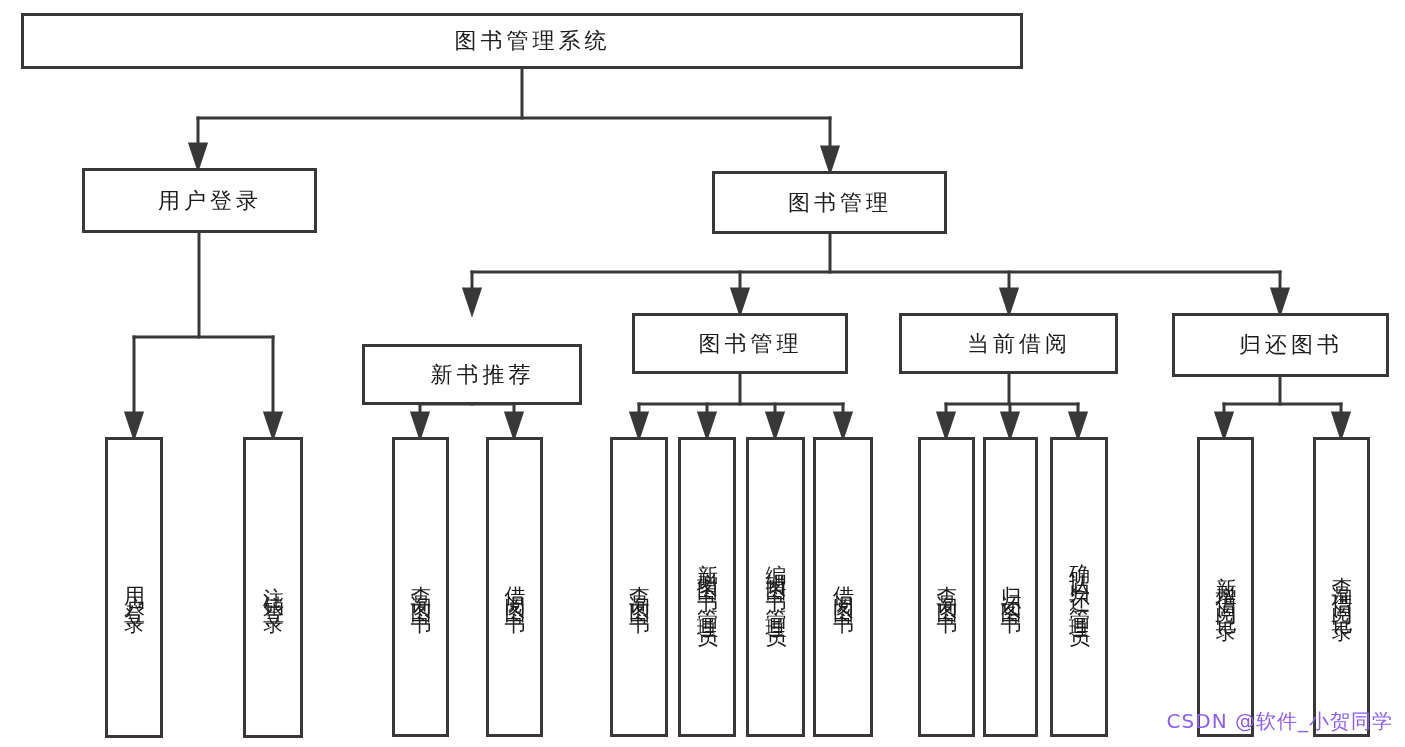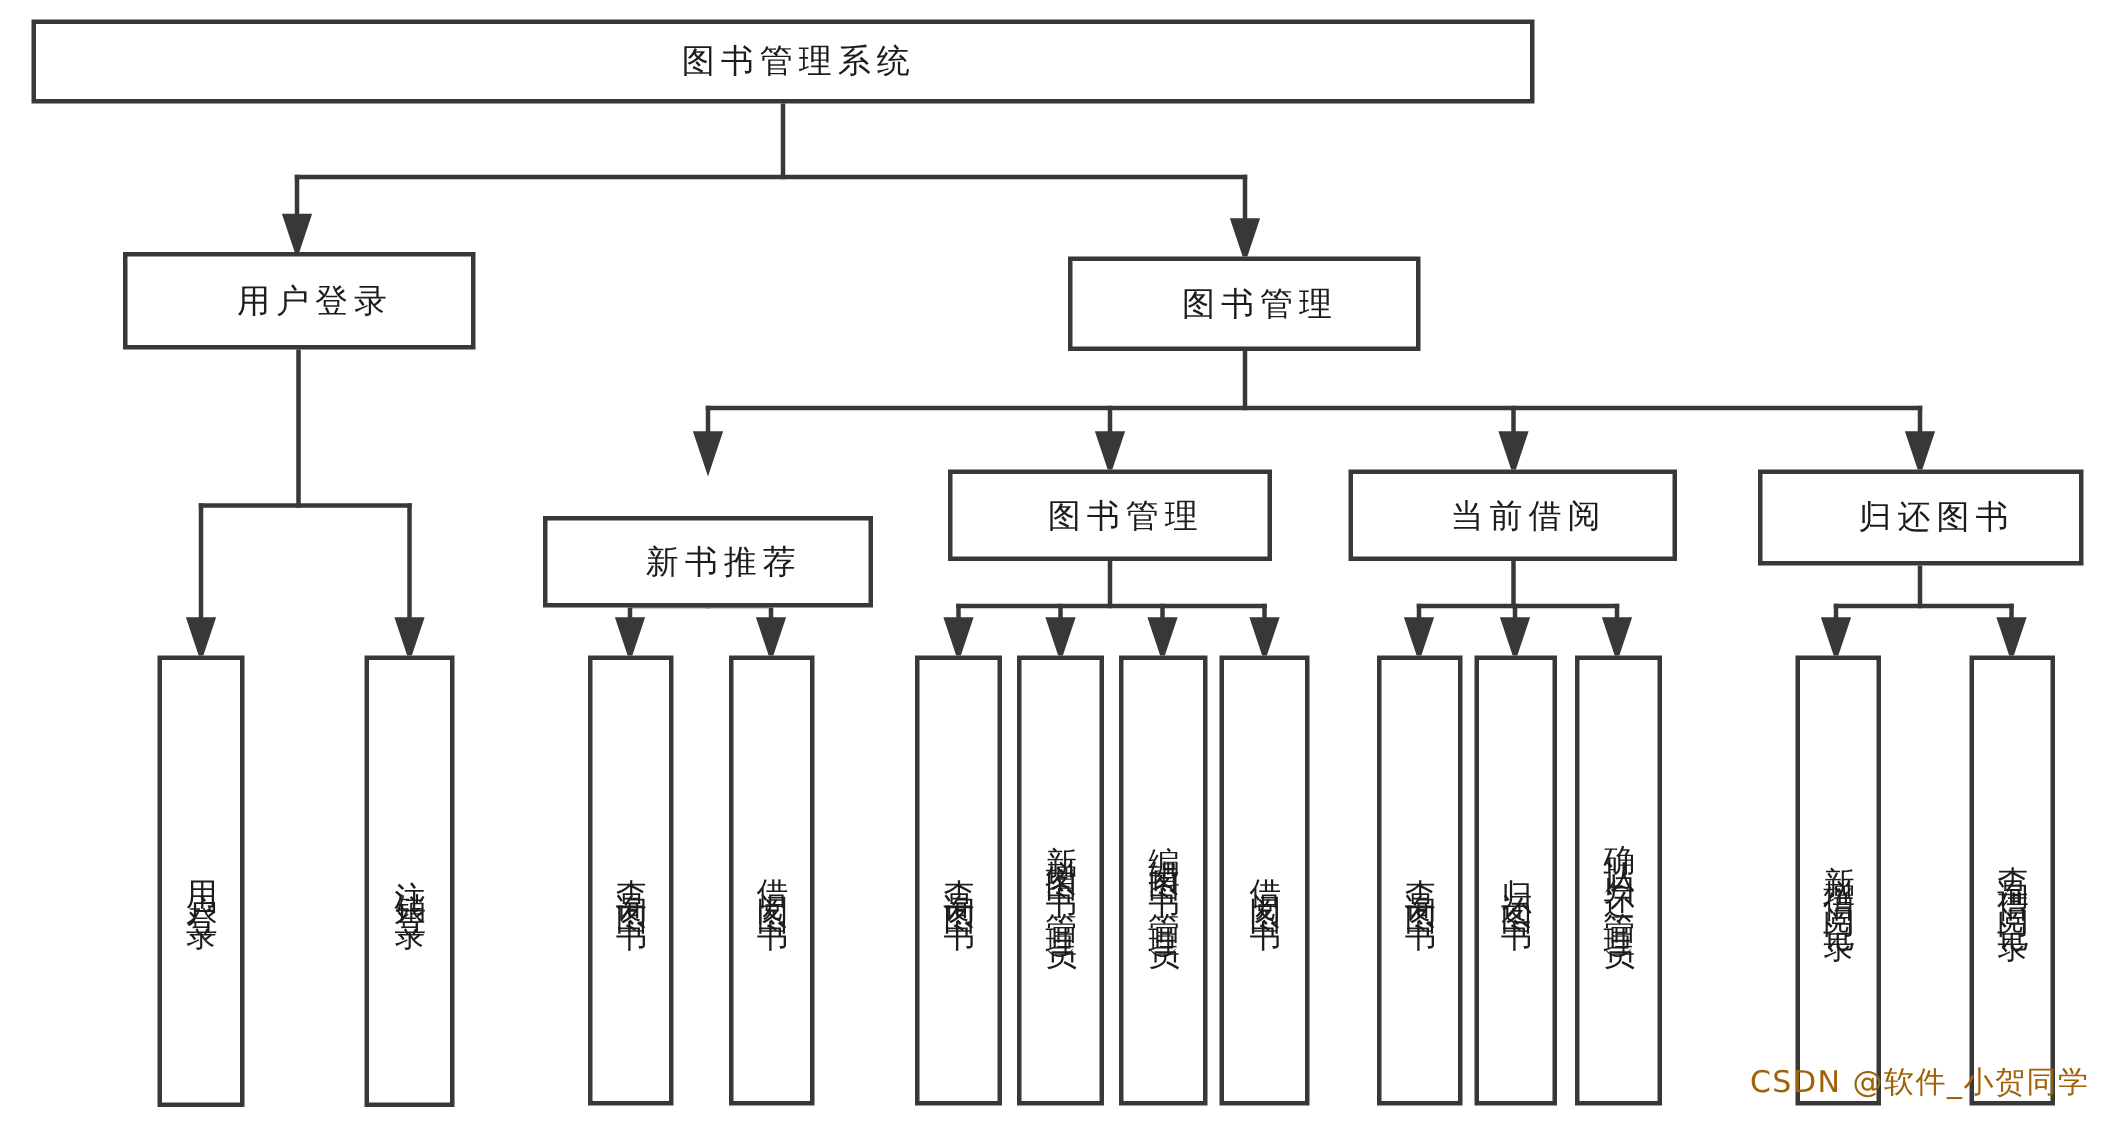--- a/index.html
+++ b/index.html
@@ -13,21 +13,21 @@
     border:3px solid #383838;background:#ffffff;color:#1c1c1c;
     display:flex;align-items:center;justify-content:center;
   }
   .hnode{font-size:22px;letter-spacing:4px;white-space:nowrap;padding-left:21px;}
   .vnode{
     writing-mode:vertical-rl;text-orientation:mixed;
     font-size:21px;letter-spacing:9px;line-height:1.1;
   }
   .watermark{
     position:absolute;top:708px;right:12px;z-index:5;
-    font-size:20px;color:#a16207;letter-spacing:1px;white-space:nowrap;
+    font-size:20px;color:#8b5cf6;letter-spacing:1px;white-space:nowrap;
   }
 </style>
 </head>
 <body>
 
 <div class="canvas">
 
   <svg class="connectors" width="1405" height="747" viewBox="0 0 1405 747">
     <g stroke="#383838" stroke-width="3" fill="#383838" stroke-linecap="square">
 

